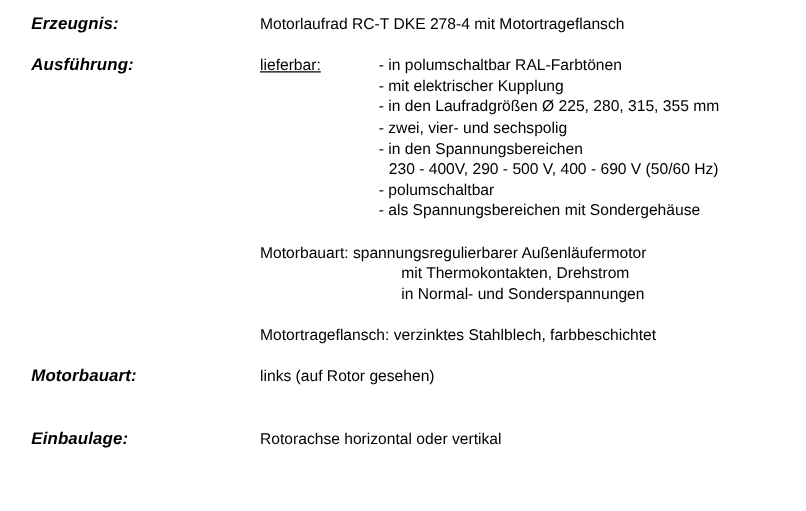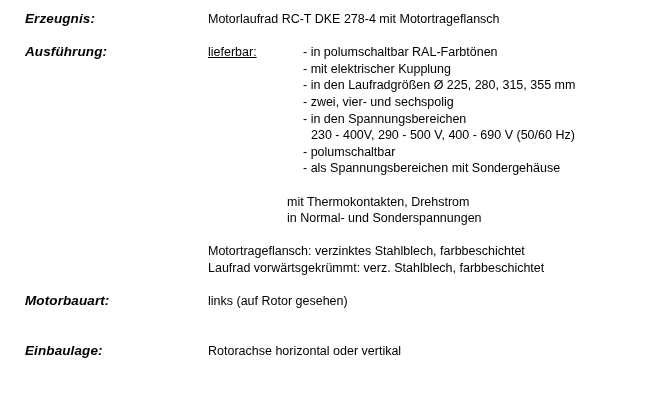--- a/index.html
+++ b/index.html
@@ -52,21 +52,21 @@
     width: 95px;
     text-decoration: underline;
   }
   .bullets {
     flex: 1 1 auto;
   }
   .bullet-line.cont {
     padding-left: 8px;
   }
   .hang-indent {
-    margin-left: 79px;
+    margin-left: 113px;
   }
 </style>
 </head>
 <body>
 
 <div class="doc">
 
   <div class="row">
     <div class="label">Erzeugnis:</div>
     <div class="content">Motorlaufrad RC-T DKE 278-4 mit Motortrageflansch</div>
@@ -88,29 +88,29 @@
           <div class="bullet-line">- in den Spannungsbereichen</div>
           <div class="bullet-line cont">230 - 400V, 290 - 500 V, 400 - 690 V (50/60 Hz)</div>
           <div class="bullet-line">- polumschaltbar</div>
           <div class="bullet-line">- als Spannungsbereichen mit Sondergehäuse</div>
         </div>
       </div>
 
       <div class="gap"></div>
 
       <div>
+        <div>Motorbauart: spannungsregulierbarer Außenläufermotor</div>
         <div class="hang-indent">mit Thermokontakten, Drehstrom</div>
         <div class="hang-indent">in Normal- und Sonderspannungen</div>
       </div>
 
       <div class="gap"></div>
 
       <div>
         <div>Motortrageflansch: verzinktes Stahlblech, farbbeschichtet</div>
-        <div>Laufrad vorwärtsgekrümmt: verz. Stahlblech, farbbeschichtet</div>
       </div>
 
     </div>
   </div>
 
   <div class="gap"></div>
 
   <div class="row">
     <div class="label">Motorbauart:</div>
     <div class="content">links (auf Rotor gesehen)</div>

